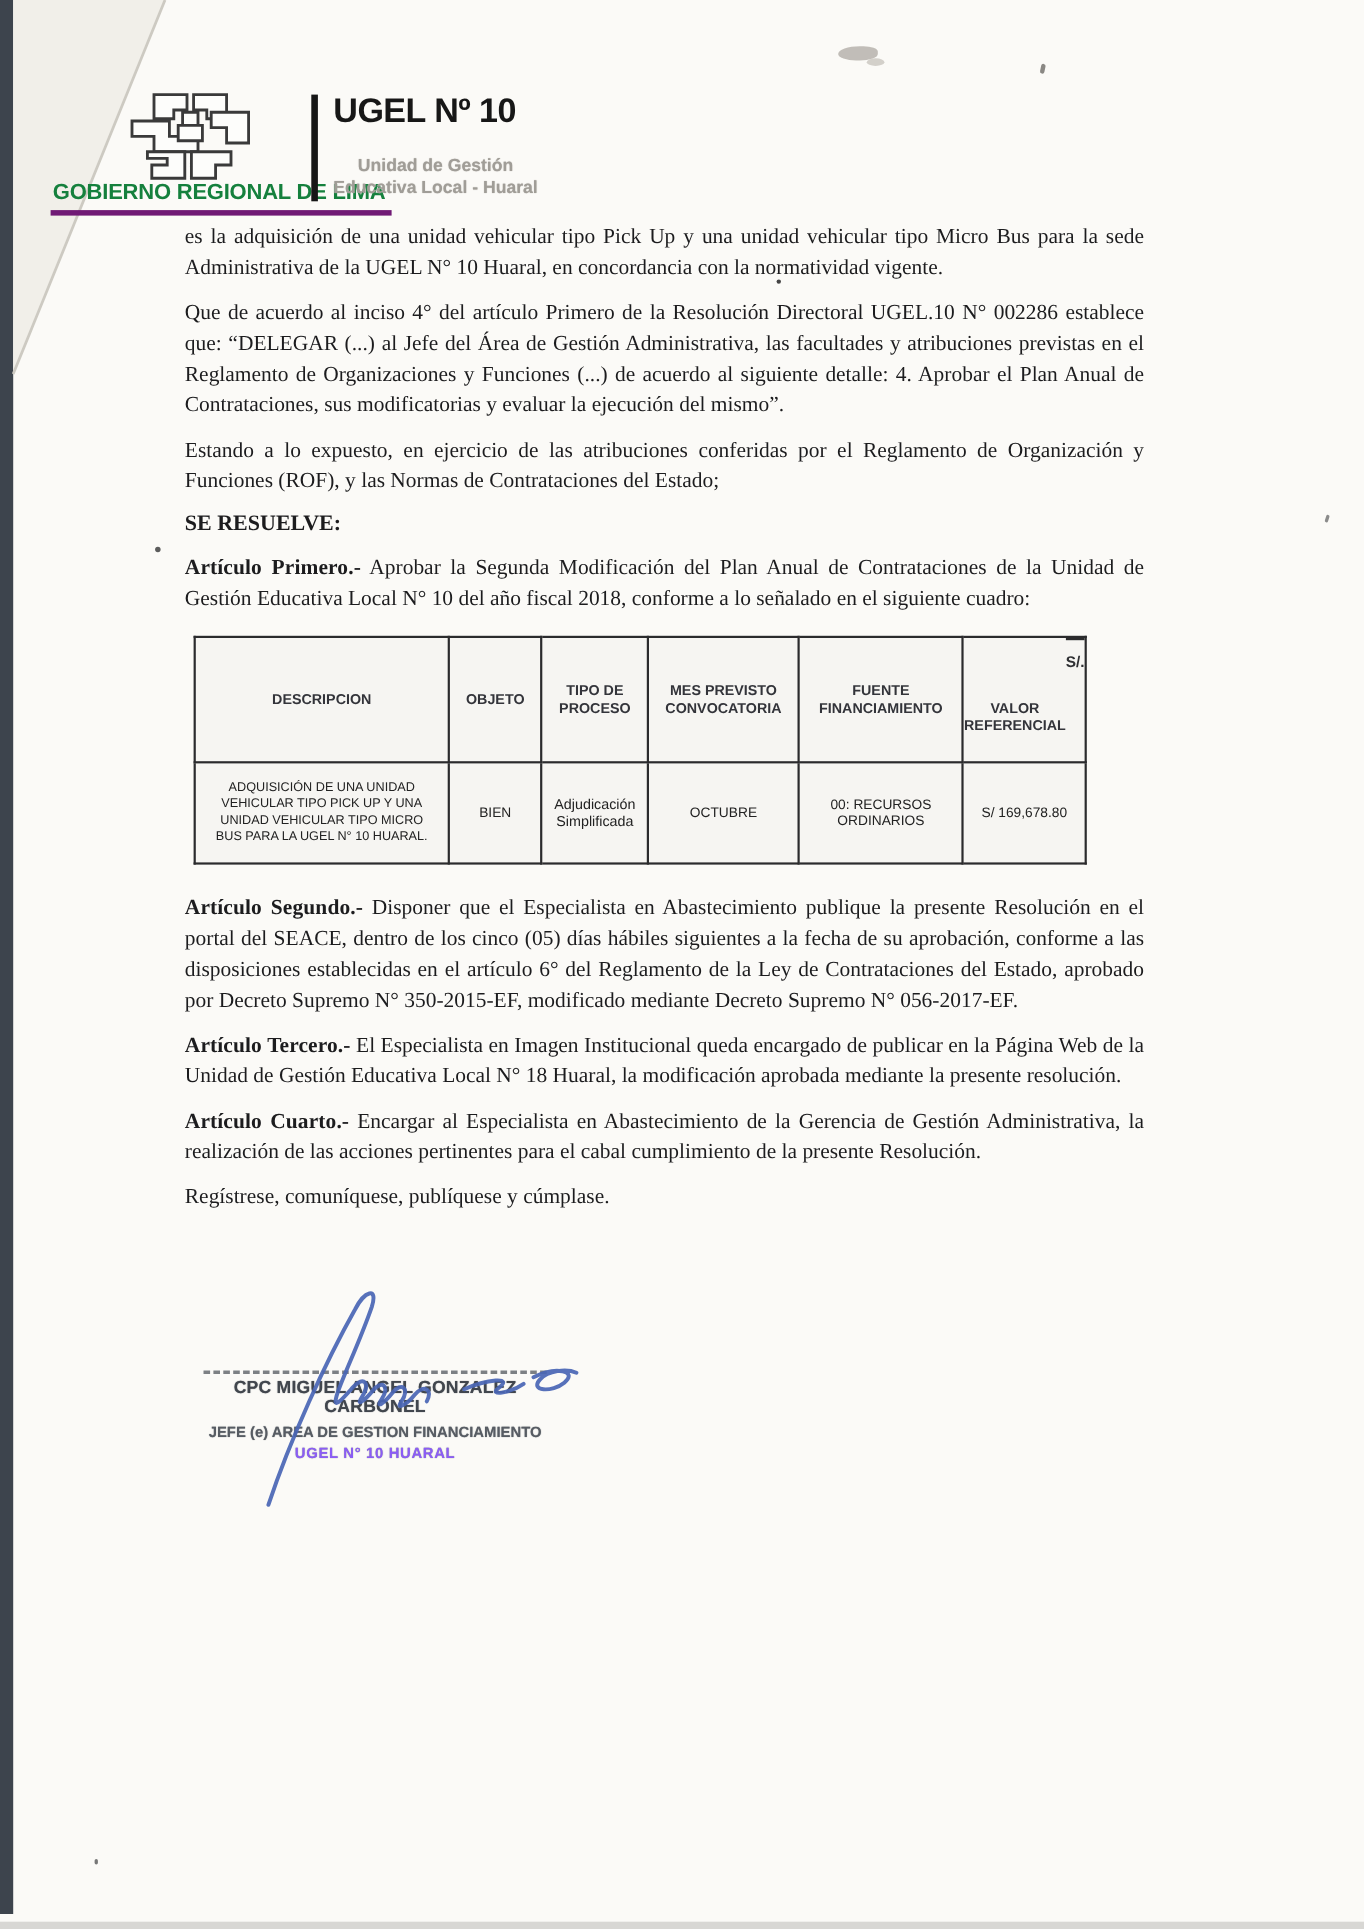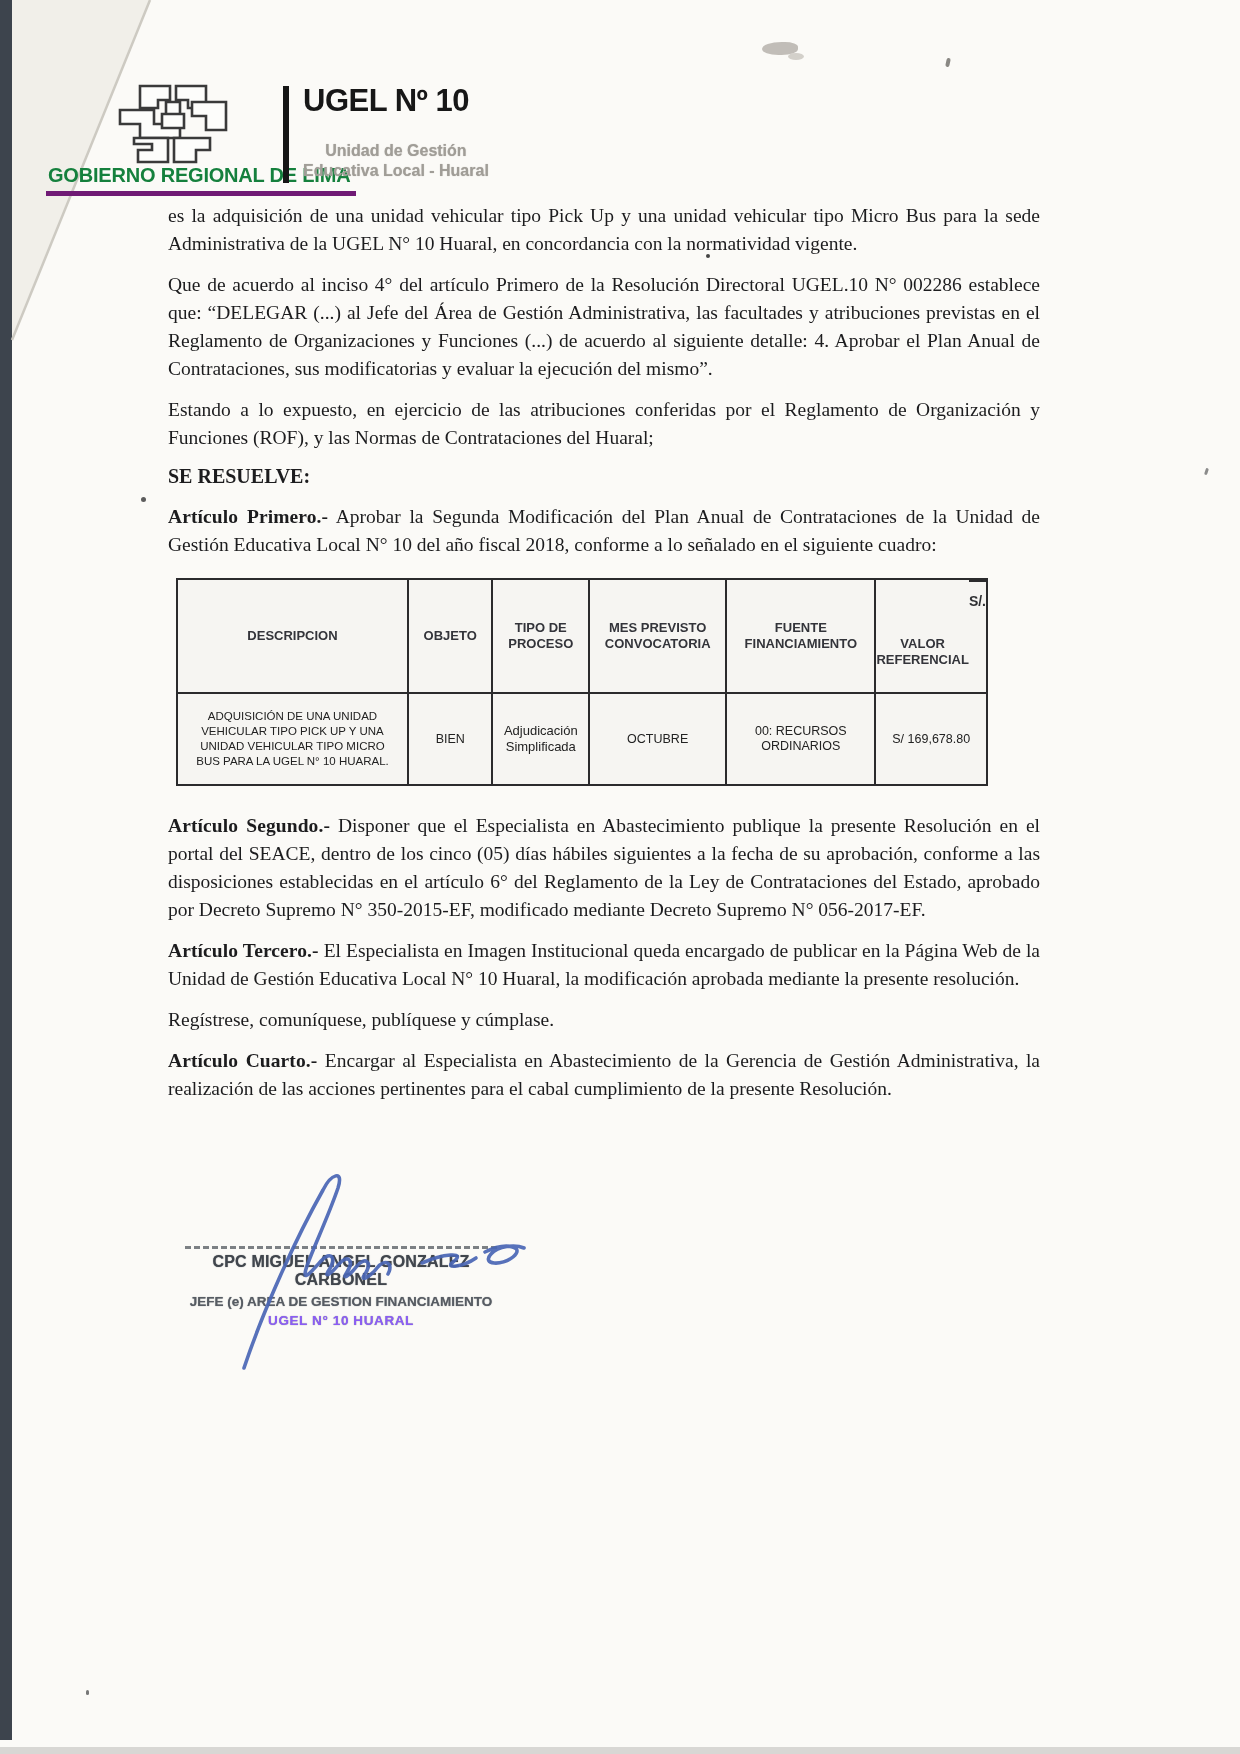--- a/index.html
+++ b/index.html
@@ -106,21 +106,21 @@
     <div class="entity-title">UGEL Nº 10</div>
     <div class="entity-sub">
       <div>Unidad de Gestión</div>
       <div>Educativa Local - Huaral</div>
     </div>
   </div>
 
   <div class="content">
     <p class="body">es la adquisición de una unidad vehicular tipo Pick Up y una unidad vehicular tipo Micro Bus para la sede Administrativa de la UGEL N° 10 Huaral, en concordancia con la normatividad vigente.</p>
     <p class="body">Que de acuerdo al inciso 4° del artículo Primero de la Resolución Directoral UGEL.10 N° 002286 establece que: “DELEGAR (...) al Jefe del Área de Gestión Administrativa, las facultades y atribuciones previstas en el Reglamento de Organizaciones y Funciones (...) de acuerdo al siguiente detalle: 4. Aprobar el Plan Anual de Contrataciones, sus modificatorias y evaluar la ejecución del mismo”.</p>
-    <p class="body">Estando a lo expuesto, en ejercicio de las atribuciones conferidas por el Reglamento de Organización y Funciones (ROF), y las Normas de Contrataciones del Huaral;</p>
+    <p class="body">Estando a lo expuesto, en ejercicio de las atribuciones conferidas por el Reglamento de Organización y Funciones (ROF), y las Normas de Contrataciones del Estado;</p>
     <p class="resolve">SE RESUELVE:</p>
 
     <p class="body"><strong>Artículo Primero.-</strong><span> Aprobar la Segunda Modificación del Plan Anual de Contrataciones de la Unidad de Gestión Educativa Local N° 10 del año fiscal 2018, conforme a lo señalado en el siguiente cuadro:</span></p>
 
     <table class="pac">
       <colgroup>
         <col style="width:29%">
           <col style="width:10.5%">
           <col style="width:12%">
         <col style="width:17%">
@@ -156,23 +156,23 @@
         <td class="cell-plain">BIEN</td>
         <td class="cell-mixed">Adjudicación Simplificada</td>
         <td class="cell-plain">OCTUBRE</td>
         <td class="cell-plain">00: RECURSOS ORDINARIOS</td>
         <td class="cell-plain">S/ 169,678.80</td>
       </tr>
     </tbody>
       </table>
 
     <p class="body"><strong>Artículo Segundo.-</strong><span> Disponer que el Especialista en Abastecimiento publique la presente Resolución en el portal del SEACE, dentro de los cinco (05) días hábiles siguientes a la fecha de su aprobación, conforme a las disposiciones establecidas en el artículo 6° del Reglamento de la Ley de Contrataciones del Estado, aprobado por Decreto Supremo N° 350-2015-EF, modificado mediante Decreto Supremo N° 056-2017-EF.</span></p>
-    <p class="body"><strong>Artículo Tercero.-</strong><span> El Especialista en Imagen Institucional queda encargado de publicar en la Página Web de la Unidad de Gestión Educativa Local N° 10 Huaral, la modificación aprobada mediante la presente resolución.</span></p>
+    <p class="body"><strong>Artículo Tercero.-</strong><span> El Especialista en Imagen Institucional queda encargado de publicar en la Página Web de la Unidad de Gestión Educativa Local N° 18 Huaral, la modificación aprobada mediante la presente resolución.</span></p>
+    <p class="body"><strong>Artículo Cuarto.-</strong><span> Encargar al Especialista en Abastecimiento de la Gerencia de Gestión Administrativa, la realización de las acciones pertinentes para el cabal cumplimiento de la presente Resolución.</span></p>
     <p class="body closing">Regístrese, comuníquese, publíquese y cúmplase.</p>
-    <p class="body"><strong>Artículo Cuarto.-</strong><span> Encargar al Especialista en Abastecimiento de la Gerencia de Gestión Administrativa, la realización de las acciones pertinentes para el cabal cumplimiento de la presente Resolución.</span></p>
   </div>
 
   <svg class="sig-svg" width="480" height="210" viewBox="0 0 480 210">
     <g fill="none" stroke="#4a66b5" stroke-width="3.6" stroke-linecap="round" stroke-linejoin="round" opacity="0.92">
       <path d="M84 206 C104 146 136 76 163 28 C171 12 184 7 178 26 C167 58 150 93 146 107 C142 121 152 109 161 99 C171 88 177 96 169 108 C163 117 171 112 179 102 C187 92 195 98 187 110 C181 119 189 114 197 104 C205 94 213 100 205 112 C199 120 209 116 217 106 C225 96 234 101 228 112"></path>
       <path d="M262 101 C282 92 308 89 293 100 C284 107 303 105 316 96"></path>
       <path d="M325 90 C345 80 366 84 353 95 C342 104 321 103 331 92 C338 84 355 82 364 86"></path>
     </g>
   </svg>
   <div class="sig-stamp">

